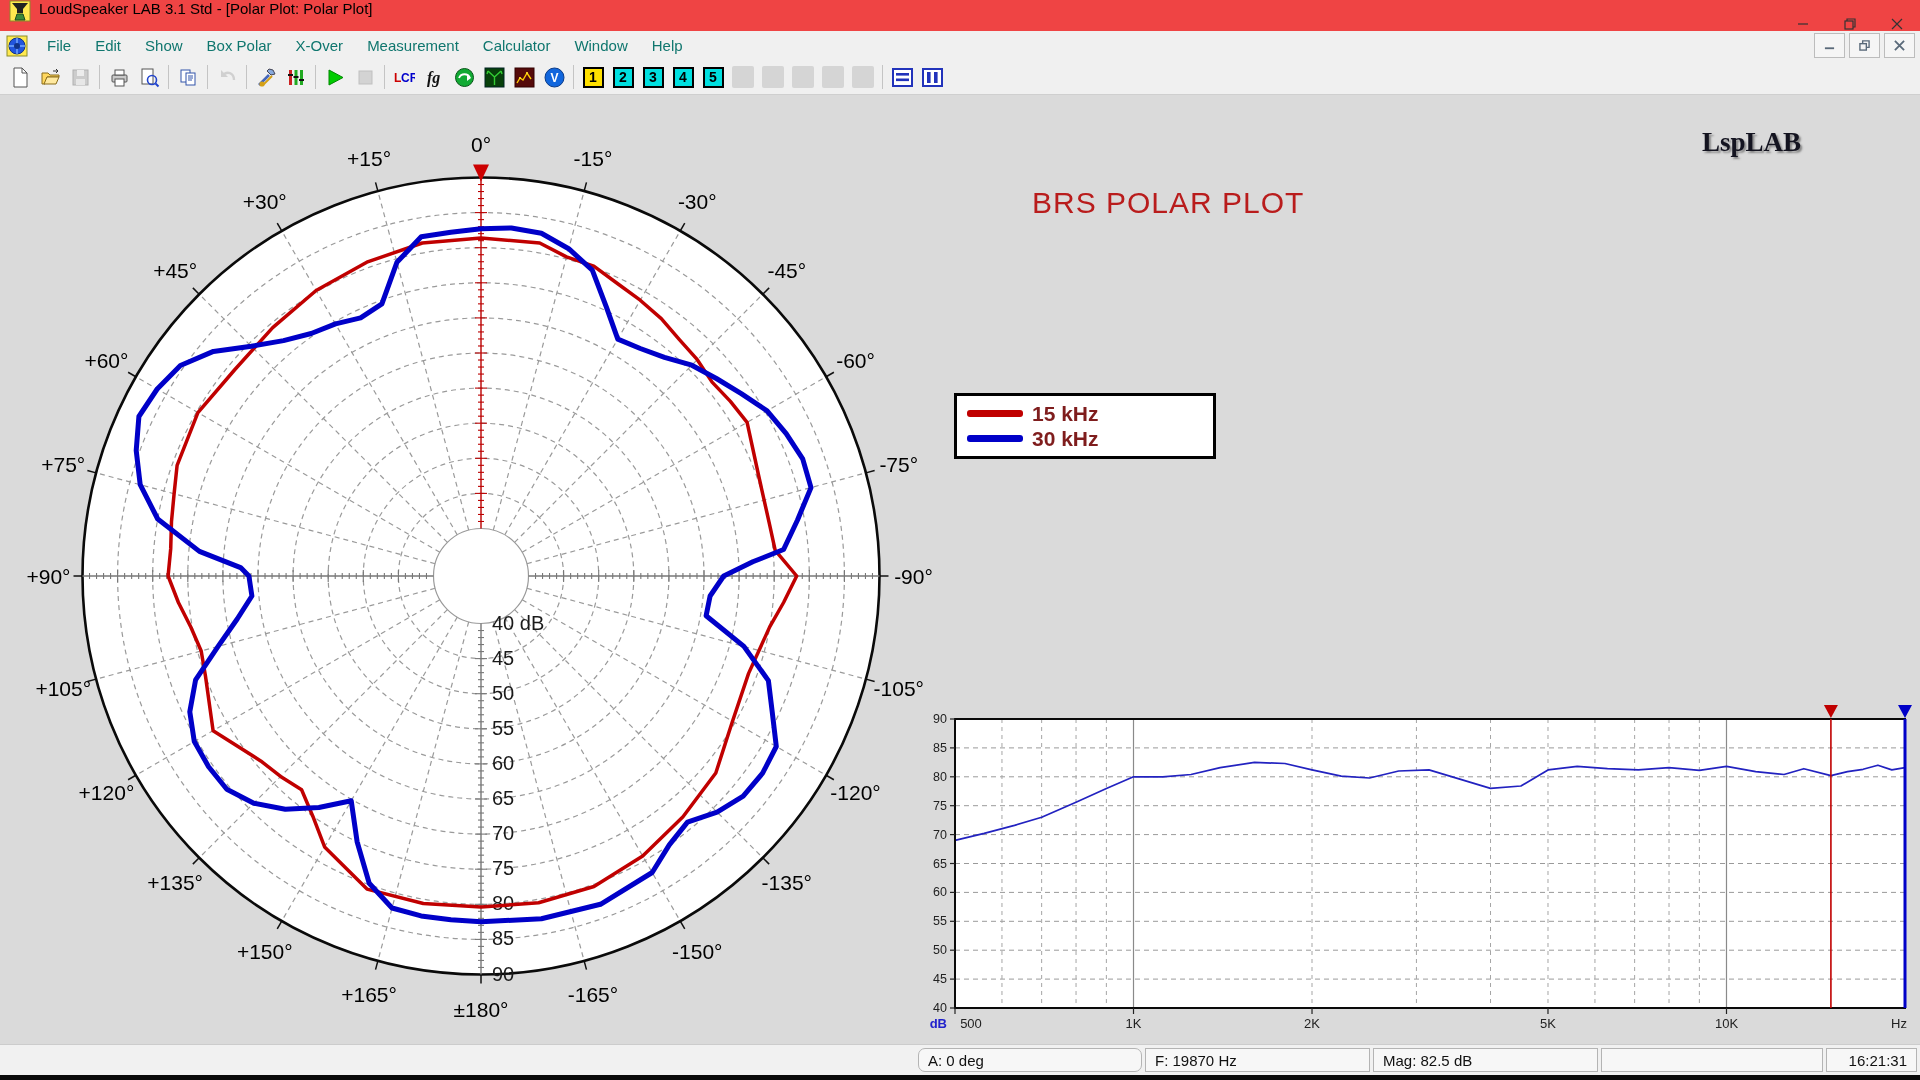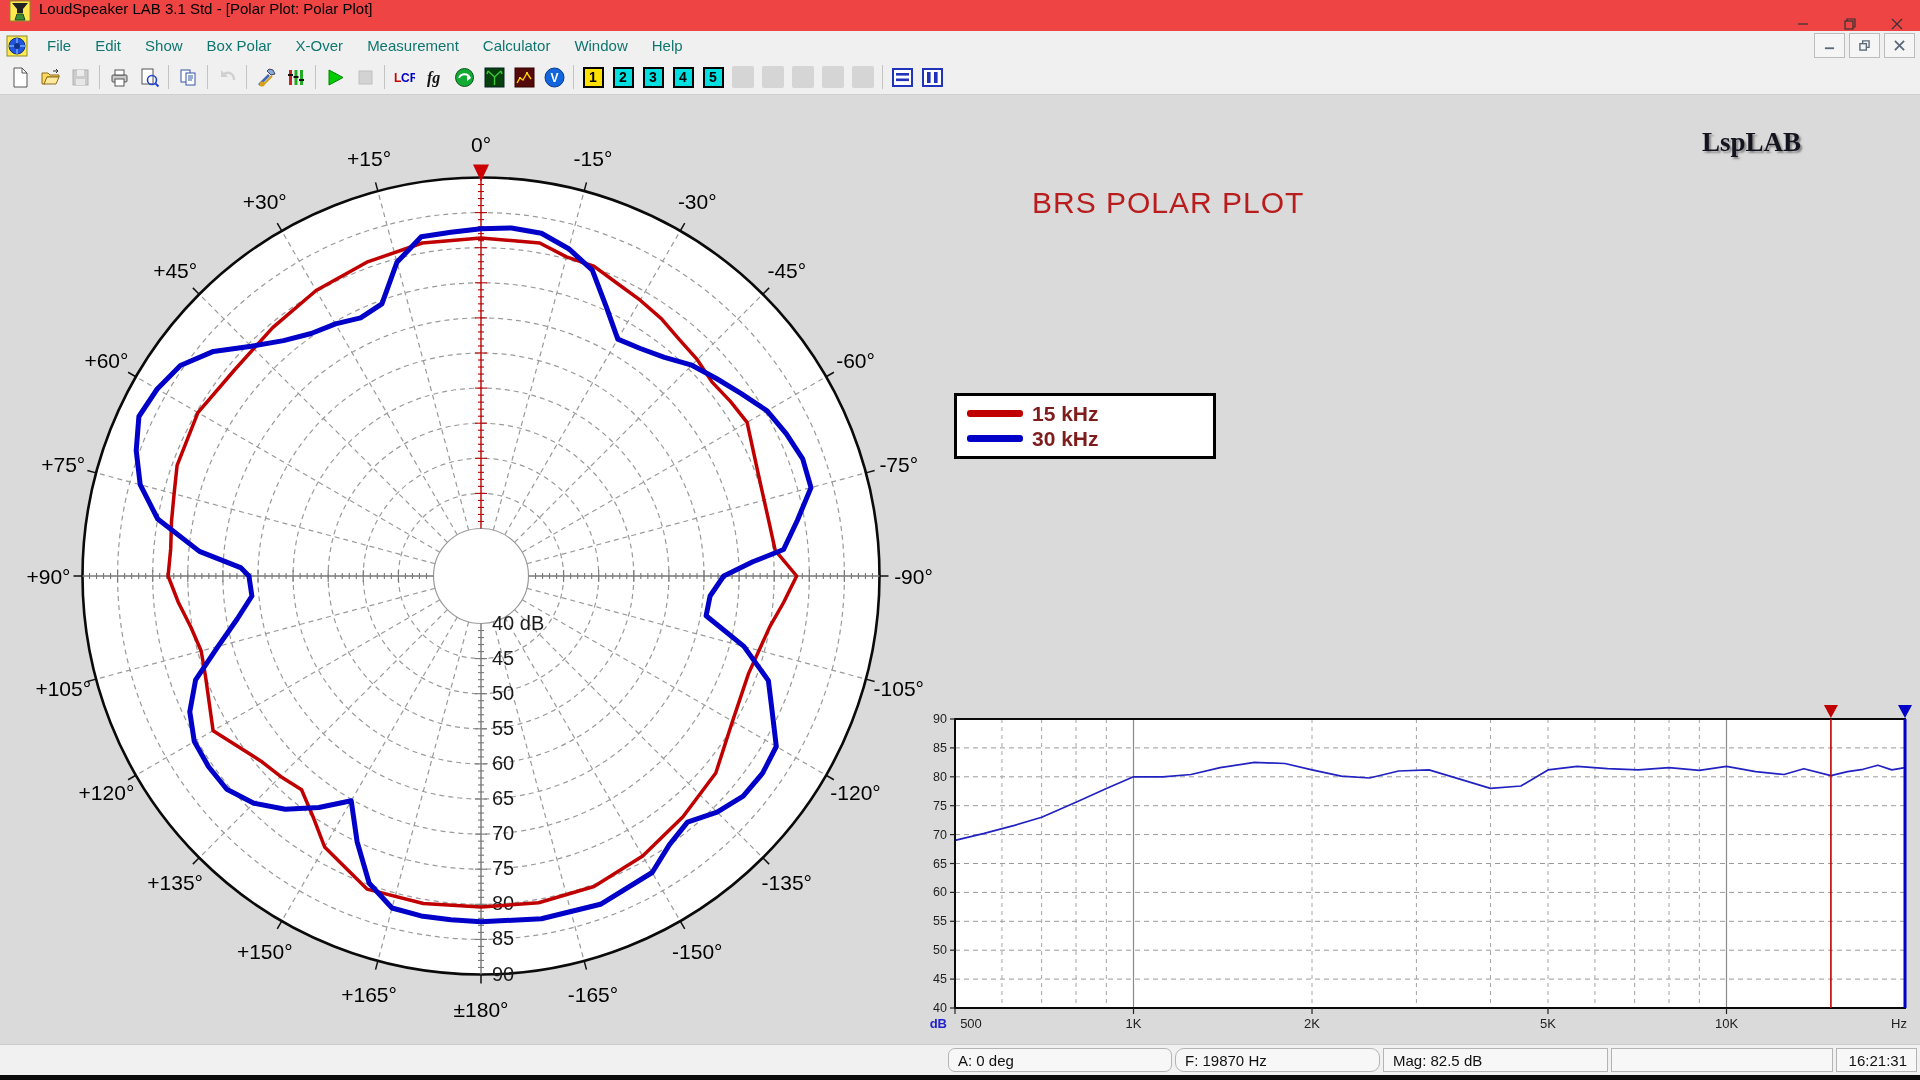--- a/index.html
+++ b/index.html
@@ -677,18 +677,18 @@
     </div>
     <div class="legend-row">
       <span class="legend-line" style="background: rgb(0, 0, 200);"></span>
       <span class="legend-label">30 kHz</span>
     </div>
   </div>
 
 <div class="statusbar" id="statusbar">
     <div class="status-cell first"></div>
     <div class="status-cell" style="width: 224px; border-radius: 7px;">A: 0 deg</div>
-    <div class="status-cell" style="width: 205px; border-radius: 9px;">F: 19870 Hz</div>
+    <div class="status-cell" style="width: 225px;">F: 19870 Hz</div>
     <div class="status-cell" style="width: 225px;">Mag: 82.5 dB</div>
     <div class="status-cell" style="width: 222px;"></div>
-    <div class="status-cell time" style="width: 81px; padding-left: 42px;">16:21:31</div>
+    <div class="status-cell time" style="width: 91px; padding-left: 42px;">16:21:31</div>
   </div>
 <div class="bottom-strip"></div>
 
 </body></html>

